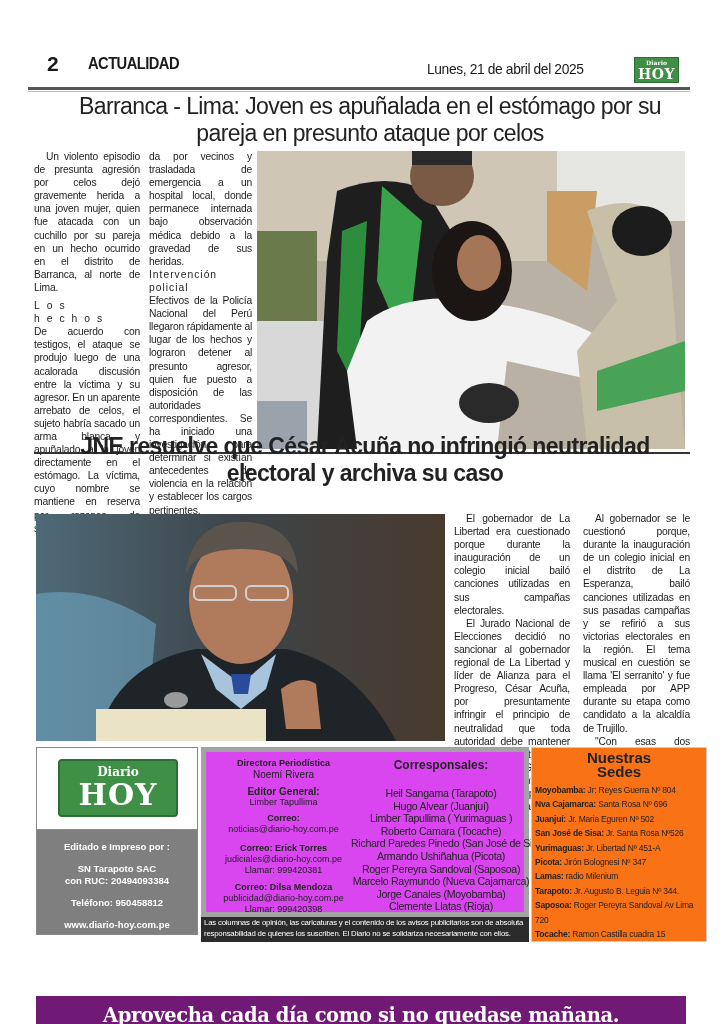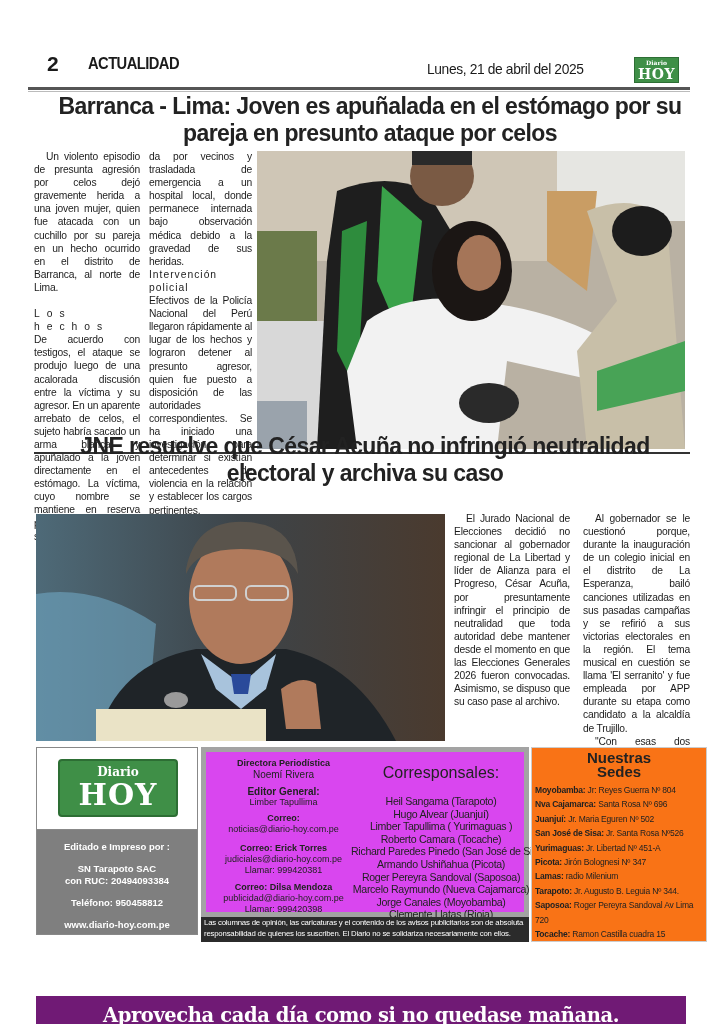--- a/index.html
+++ b/index.html
@@ -10,27 +10,27 @@
   .page-num { position: absolute; left: 47px; top: 52px; font-size: 21px; font-weight: bold; letter-spacing: -1px; }
   .section { position: absolute; left: 88px; top: 55px; font-size: 16px; font-weight: bold; letter-spacing: -0.6px; transform: scaleX(0.92); transform-origin: left; }
   .date { position: absolute; left: 427px; top: 60px; font-size: 15px; letter-spacing: -0.4px; transform: scaleX(0.92); transform-origin: left; }
   .logo-small { position: absolute; left: 634px; top: 57px; width: 45px; height: 26px; background: #3f8f47; border: 1px solid #2d6e34; color: #fff; text-align: center; font-family: "DejaVu Serif", serif; font-weight: bold; }
   .logo-small .l1 { font-size: 6px; line-height: 8px; display: block; margin-top: 1px; }
   .logo-small .l2 { font-size: 14px; line-height: 14px; display: block; letter-spacing: 0.5px; }
   .hr-top { position: absolute; left: 28px; top: 87px; width: 662px; height: 3px; background: #555; }
   .hr-top2 { position: absolute; left: 28px; top: 91px; width: 662px; height: 1px; background: #bbb; }
 
   
-  .headline1 { position: absolute; left: 40px; top: 93px; width: 660px; text-align: center; font-size: 23px; font-weight: bold; line-height: 27px; letter-spacing: -0.6px; color: #222; }
+  .headline1 { position: absolute; left: 40px; top: 93px; width: 660px; text-align: center; font-size: 23px; font-weight: normal; line-height: 27px; letter-spacing: -0.6px; color: #222; }
 
   
   .col { position: absolute; font-size: 10.3px; line-height: 13.1px; text-align: justify; color: #1c1c1c; letter-spacing: -0.2px; }
   .col p { text-indent: 12px; }
   .col p.noind { text-indent: 0; }
-  .col .spaced { letter-spacing: 7px; text-indent: 0; display: block; margin-top: 13px; }
+  .col .spaced { letter-spacing: 7px; text-indent: 0; display: block; margin-top: 5px; }
   .col1 { left: 34px; top: 150px; width: 106px; }
   .col2 { left: 149px; top: 150px; width: 103px; }
 
   .photo1 { position: absolute; left: 257px; top: 151px; width: 428px; height: 298px; overflow: hidden; background: #8a8378; }
   .hr-mid { position: absolute; left: 34px; top: 452px; width: 656px; height: 2px; background: #333; }
 
   .headline2 { position: absolute; left: 40px; top: 433px; width: 650px; text-align: center; font-size: 23px; font-weight: bold; line-height: 27px; letter-spacing: -0.6px; color: #222; }
 
   .photo2 { position: absolute; left: 36px; top: 514px; width: 409px; height: 227px; overflow: hidden; background: #3b4a55; }
   .col3 { left: 454px; top: 512px; width: 116px; }
@@ -44,21 +44,21 @@
   .logo-big .l2 { display: block; font-size: 30px; line-height: 32px; letter-spacing: 1px; }
   .box-left .info { position: absolute; left: 0; top: 82px; width: 160px; text-align: center; color: #fff; font-weight: bold; font-size: 9.5px; line-height: 12px; }
   .box-left .info .gap { height: 10px; }
 
   .box-mid { position: absolute; left: 201px; top: 747px; width: 328px; height: 170px; background: #d946ef; border: 5px solid #a3a3a3; }
   .staff { position: absolute; left: 10px; top: 6px; width: 135px; text-align: center; font-size: 9px; line-height: 11px; color: #222; }
   .staff .ttl { font-weight: bold; font-size: 9px; }
   .staff .nm { font-size: 10px; line-height: 12px; }
   .staff .gap { height: 5px; }
   .corr { position: absolute; left: 145px; top: 6px; width: 180px; text-align: center; color: #222; }
-  .corr .ttl { font-weight: normal; font-size: 16px; line-height: 14px; margin-bottom: 15px; margin-top: 8px; }
+  .corr .ttl { font-weight: bold; font-size: 12px; line-height: 14px; margin-bottom: 15px; }
   .corr .item { font-size: 10.6px; line-height: 12.6px; letter-spacing: -0.3px; white-space: nowrap; }
   .disclaimer { position: absolute; left: 201px; top: 917px; width: 328px; height: 25px; background: #2b2b2b; color: #fff; font-size: 7.8px; line-height: 10.5px; padding: 1px 3px; letter-spacing: -0.2px; }
 
   .box-right { position: absolute; left: 531px; top: 747px; width: 176px; height: 195px; background: #f97316; border: 1px solid #ccc; }
   .sedes-title { text-align: center; font-weight: bold; font-size: 15px; line-height: 14px; margin-top: 3px; color: #222; }
   .sedes-list { margin: 4px 0 0 3px; font-size: 8.5px; line-height: 14.4px; color: #222; letter-spacing: -0.2px; }
   .sedes-list .k { font-weight: bold; }
 
   .banner { position: absolute; left: 36px; top: 996px; width: 650px; height: 39px; background: #701a75; color: #fff; font-family: "DejaVu Serif", serif; font-weight: bold; font-size: 19.5px; text-align: center; line-height: 39px; letter-spacing: -0.4px; }
 </style>
@@ -140,20 +140,21 @@
     <path d="M150 55 Q160 5 210 8 Q260 10 262 60 Q250 35 205 35 Q160 35 150 60 Z" fill="#5a544c"></path>
     <rect x="158" y="72" width="42" height="14" rx="5" fill="none" stroke="#d0d0d0" stroke-width="2"></rect>
     <rect x="210" y="72" width="42" height="14" rx="5" fill="none" stroke="#d0d0d0" stroke-width="2"></rect>
     <rect x="60" y="195" width="170" height="32" fill="#eae3c6"></rect>
     <ellipse cx="140" cy="186" rx="12" ry="8" fill="#9a9a9a"></ellipse>
     <path d="M245 175 Q265 160 280 170 L285 215 L250 215 Z" fill="#b07a5c"></path>
   </svg>
 </div>
 
 <div class="col col3">
+  <p>El gobernador de La Libertad era cuestionado porque durante la inauguración de un colegio inicial bailó canciones utilizadas en sus campañas electorales.</p>
   <p>El Jurado Nacional de Elecciones decidió no sancionar al gobernador regional de La Libertad y líder de Alianza para el Progreso, César Acuña, por presuntamente infringir el principio de neutralidad que toda autoridad debe mantener desde el momento en que las Elecciones Generales 2026 fueron convocadas. Asimismo, se dispuso que su caso pase al archivo.</p>
 </div>
 <div class="col col4">
   <p>Al gobernador se le cuestionó porque, durante la inauguración de un colegio inicial en el distrito de La Esperanza, bailó canciones utilizadas en sus pasadas campañas y se refirió a sus victorias electorales en la región. El tema musical en cuestión se llama 'El serranito' y fue empleada por APP durante su etapa como candidato a la alcaldía de Trujillo.</p>
   <p>"Con esas dos canciones me gané el corazón de los liberteños. [...] Mi premio: alcalde", se le escucha decir a César Acuña en un video difundido en redes sociales.</p>
 </div>
 
 <div class="box-left">
   <div class="logo-area">
     <div class="logo-big">

